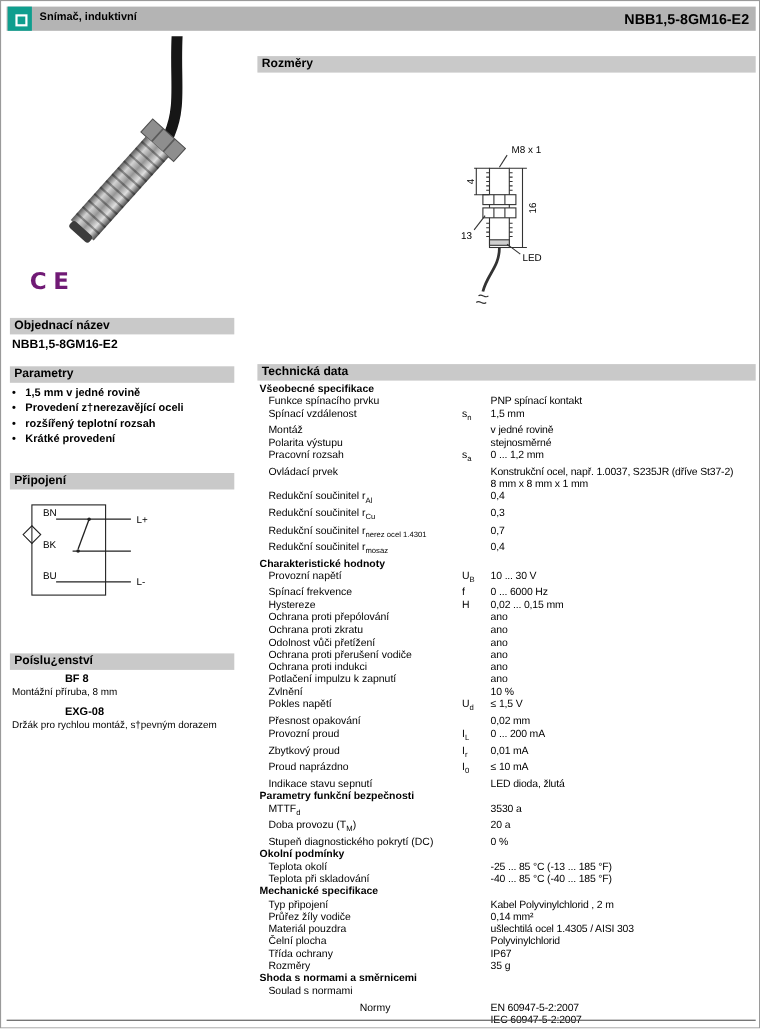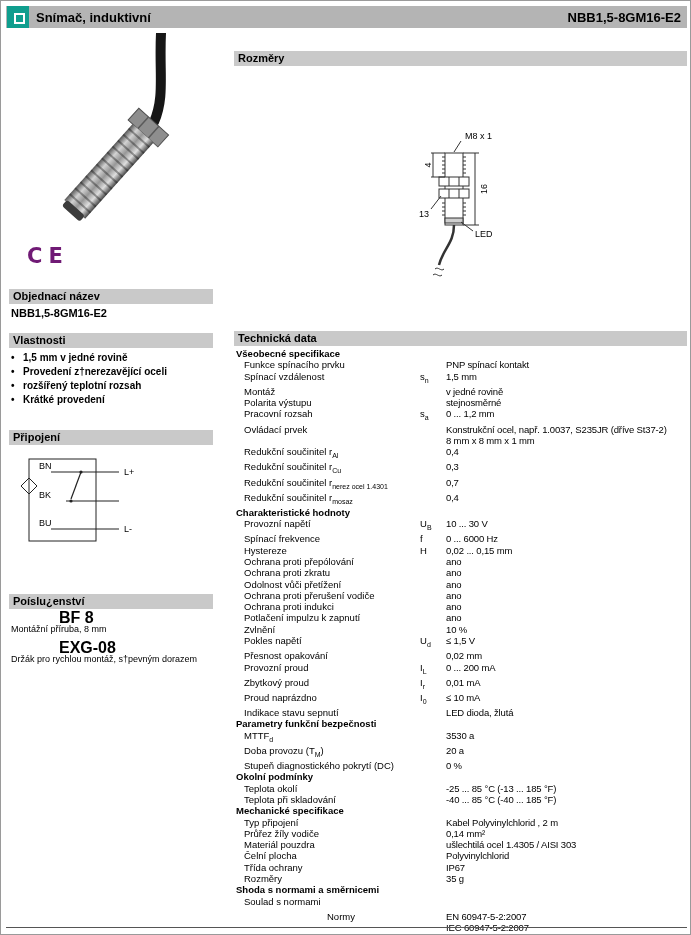--- a/index.html
+++ b/index.html
@@ -1,40 +1,40 @@
 <!DOCTYPE html>
 <html><head>
 <meta charset="utf-8">
 <style>
   html,body{margin:0;padding:0;background:#fff;}
   .page{position:relative;width:691px;height:935px;background:#fff;border:1px solid #9a9a9a;
         box-sizing:border-box;overflow:hidden;font-family:"Liberation Sans",sans-serif;color:#000;}
   
   .top-bar{position:absolute;left:5px;top:5px;width:681px;height:22px;background:#b4b4b4;}
-  .top-bar .lt{position:absolute;left:30px;top:4px;font-weight:bold;font-size:13px;}
+  .top-bar .lt{position:absolute;left:30px;top:4px;font-weight:bold;font-size:10px;}
   .top-bar .rt{position:absolute;right:6px;top:4px;font-weight:bold;font-size:13px;}
   .logo{position:absolute;left:6px;top:5px;width:22px;height:22px;background:#0f9e8e;z-index:2;}
   .logo::after{content:"";position:absolute;left:7px;top:7px;width:7px;height:7px;border:2px solid #fff;}
   
   .sec{position:absolute;background:#c9c9c9;height:15px;line-height:15px;font-weight:bold;
        font-size:11px;padding-left:4px;box-sizing:border-box;}
   .sec-l{left:8px;width:204px;}
   .sec-r{left:233px;width:453px;}
   
   .photo{position:absolute;left:8px;top:32px;width:220px;height:212px;}
   .ce{position:absolute;left:26px;top:243px;font-size:21px;font-weight:bold;letter-spacing:6px;
       font-family:"DejaVu Sans",sans-serif;color:#701a75;}
   .order-value{position:absolute;left:10px;top:306px;font-weight:bold;font-size:11px;}
   .features{position:absolute;left:10px;top:350px;width:216px;}
   .feat{display:flex;gap:5px;font-weight:bold;font-size:10px;line-height:14px;}
   .feat .bullet{flex:0 0 7px;}
   .conn{position:absolute;left:10px;top:447px;width:140px;height:100px;}
   .accs{position:absolute;left:10px;top:610px;width:216px;}
   .acc{margin-bottom:6px;}
-  .acc-name{font-weight:bold;font-size:16px;line-height:13px;padding-left:48px;}
+  .acc-name{font-weight:bold;font-size:10px;line-height:13px;padding-left:48px;}
   .acc-desc{font-size:9px;line-height:11px;}
   
   .dim{position:absolute;left:400px;top:118px;width:230px;height:205px;}
   .tech-table{position:absolute;left:233px;top:347px;width:453px;font-size:9.5px;}
   .t-head{font-weight:bold;line-height:11.3px;padding-left:2px;}
   .t-row{display:flex;}
   .t-lab{flex:0 0 186px;padding-left:10px;box-sizing:border-box;white-space:nowrap;
          overflow:hidden;line-height:11.3px;}
   .t-lab.ind2{padding-left:28px;text-align:center;}
   .t-sym{flex:0 0 26px;line-height:11.3px;}
@@ -76,21 +76,21 @@
         <rect x="126" y="202" width="24" height="8" rx="3" fill="#3c3c3c"></rect>
       </g>
     </svg>
   </div>
 
   <div class="ce">CE</div>
 
   <div class="sec sec-l" style="top:288px">Objednací název</div>
   <div class="order-value">NBB1,5-8GM16-E2</div>
 
-  <div class="sec sec-l" style="top:332px">Vlastnosti</div>
+  <div class="sec sec-l" style="top:332px">Parametry</div>
   <div class="features">
       <div class="feat">
         <span class="bullet">•</span>
         <span>1,5 mm v jedné rovině</span>
       </div>
       <div class="feat">
         <span class="bullet">•</span>
         <span>Provedení z†nerezavějící oceli</span>
       </div>
       <div class="feat">

